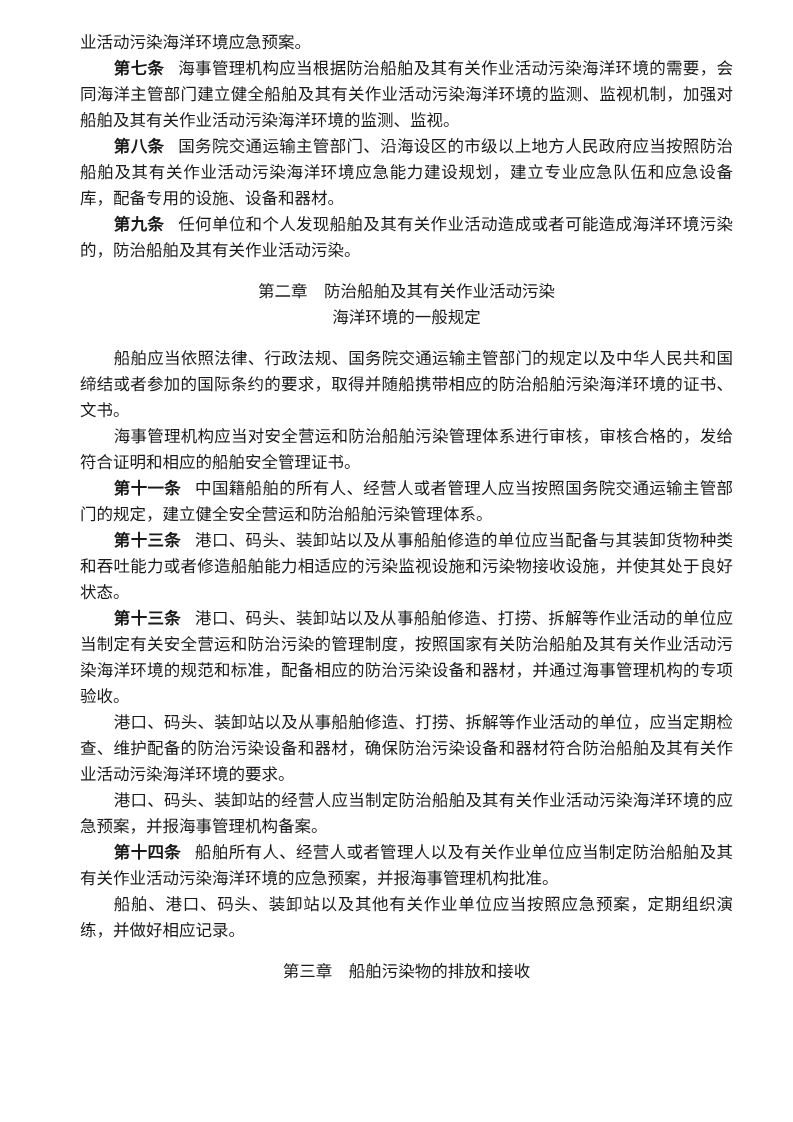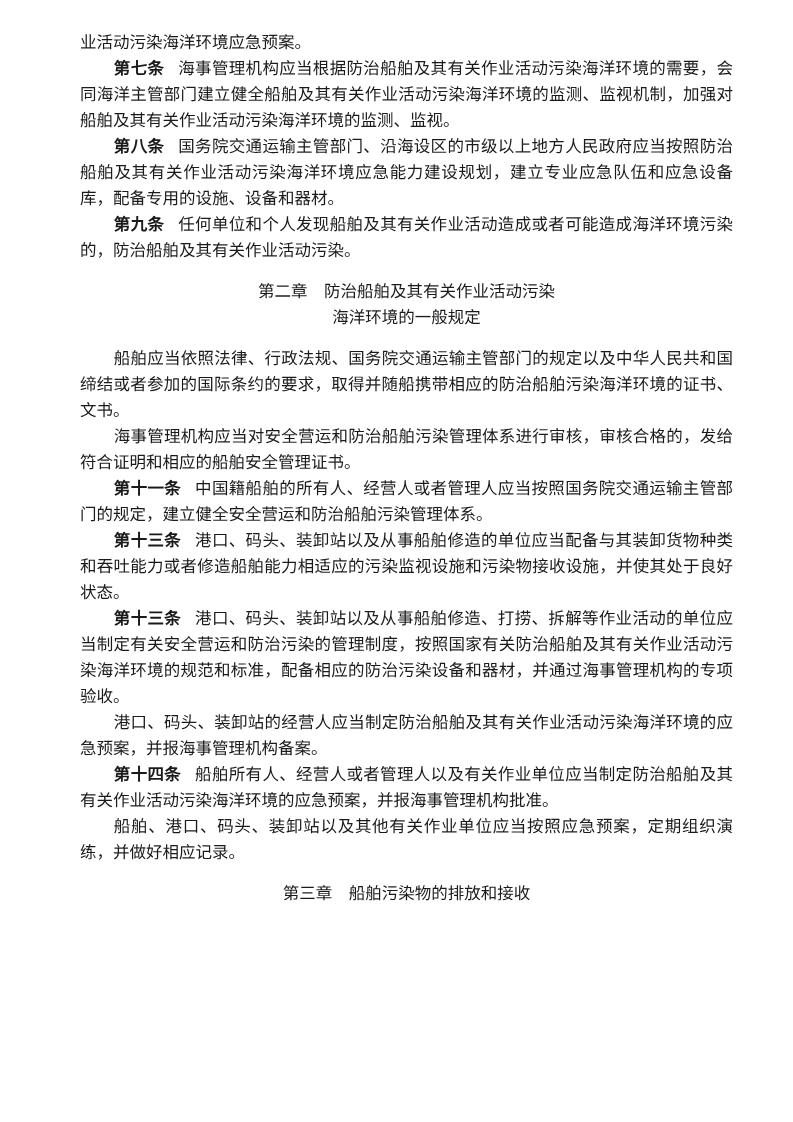--- a/index.html
+++ b/index.html
@@ -58,19 +58,20 @@
     <p class="para"><span class="art-num">第九条</span><span>任何单位和个人发现船舶及其有关作业活动造成或者可能造成海洋环境污染的，防治船舶及其有关作业活动污染。</span></p>
     <div class="chapter">
       <p class="chapter-line">第二章　防治船舶及其有关作业活动污染</p>
       <p class="chapter-line">海洋环境的一般规定</p>
     </div>
     <p class="para">船舶应当依照法律、行政法规、国务院交通运输主管部门的规定以及中华人民共和国缔结或者参加的国际条约的要求，取得并随船携带相应的防治船舶污染海洋环境的证书、文书。</p>
     <p class="para">海事管理机构应当对安全营运和防治船舶污染管理体系进行审核，审核合格的，发给符合证明和相应的船舶安全管理证书。</p>
     <p class="para"><span class="art-num">第十一条</span><span>中国籍船舶的所有人、经营人或者管理人应当按照国务院交通运输主管部门的规定，建立健全安全营运和防治船舶污染管理体系。</span></p>
     <p class="para"><span class="art-num">第十三条</span><span>港口、码头、装卸站以及从事船舶修造的单位应当配备与其装卸货物种类和吞吐能力或者修造船舶能力相适应的污染监视设施和污染物接收设施，并使其处于良好状态。</span></p>
     <p class="para"><span class="art-num">第十三条</span><span>港口、码头、装卸站以及从事船舶修造、打捞、拆解等作业活动的单位应当制定有关安全营运和防治污染的管理制度，按照国家有关防治船舶及其有关作业活动污染海洋环境的规范和标准，配备相应的防治污染设备和器材，并通过海事管理机构的专项验收。</span></p>
+    <p class="para">港口、码头、装卸站以及从事船舶修造、打捞、拆解等作业活动的单位，应当定期检查、维护配备的防治污染设备和器材，确保防治污染设备和器材符合防治船舶及其有关作业活动污染海洋环境的要求。</p>
     <p class="para">港口、码头、装卸站的经营人应当制定防治船舶及其有关作业活动污染海洋环境的应急预案，并报海事管理机构备案。</p>
     <p class="para"><span class="art-num">第十四条</span><span>船舶所有人、经营人或者管理人以及有关作业单位应当制定防治船舶及其有关作业活动污染海洋环境的应急预案，并报海事管理机构批准。</span></p>
     <p class="para">船舶、港口、码头、装卸站以及其他有关作业单位应当按照应急预案，定期组织演练，并做好相应记录。</p>
     <div class="chapter">
       <p class="chapter-line">第三章　船舶污染物的排放和接收</p>
     </div>
   </main>
 
 </body></html>

